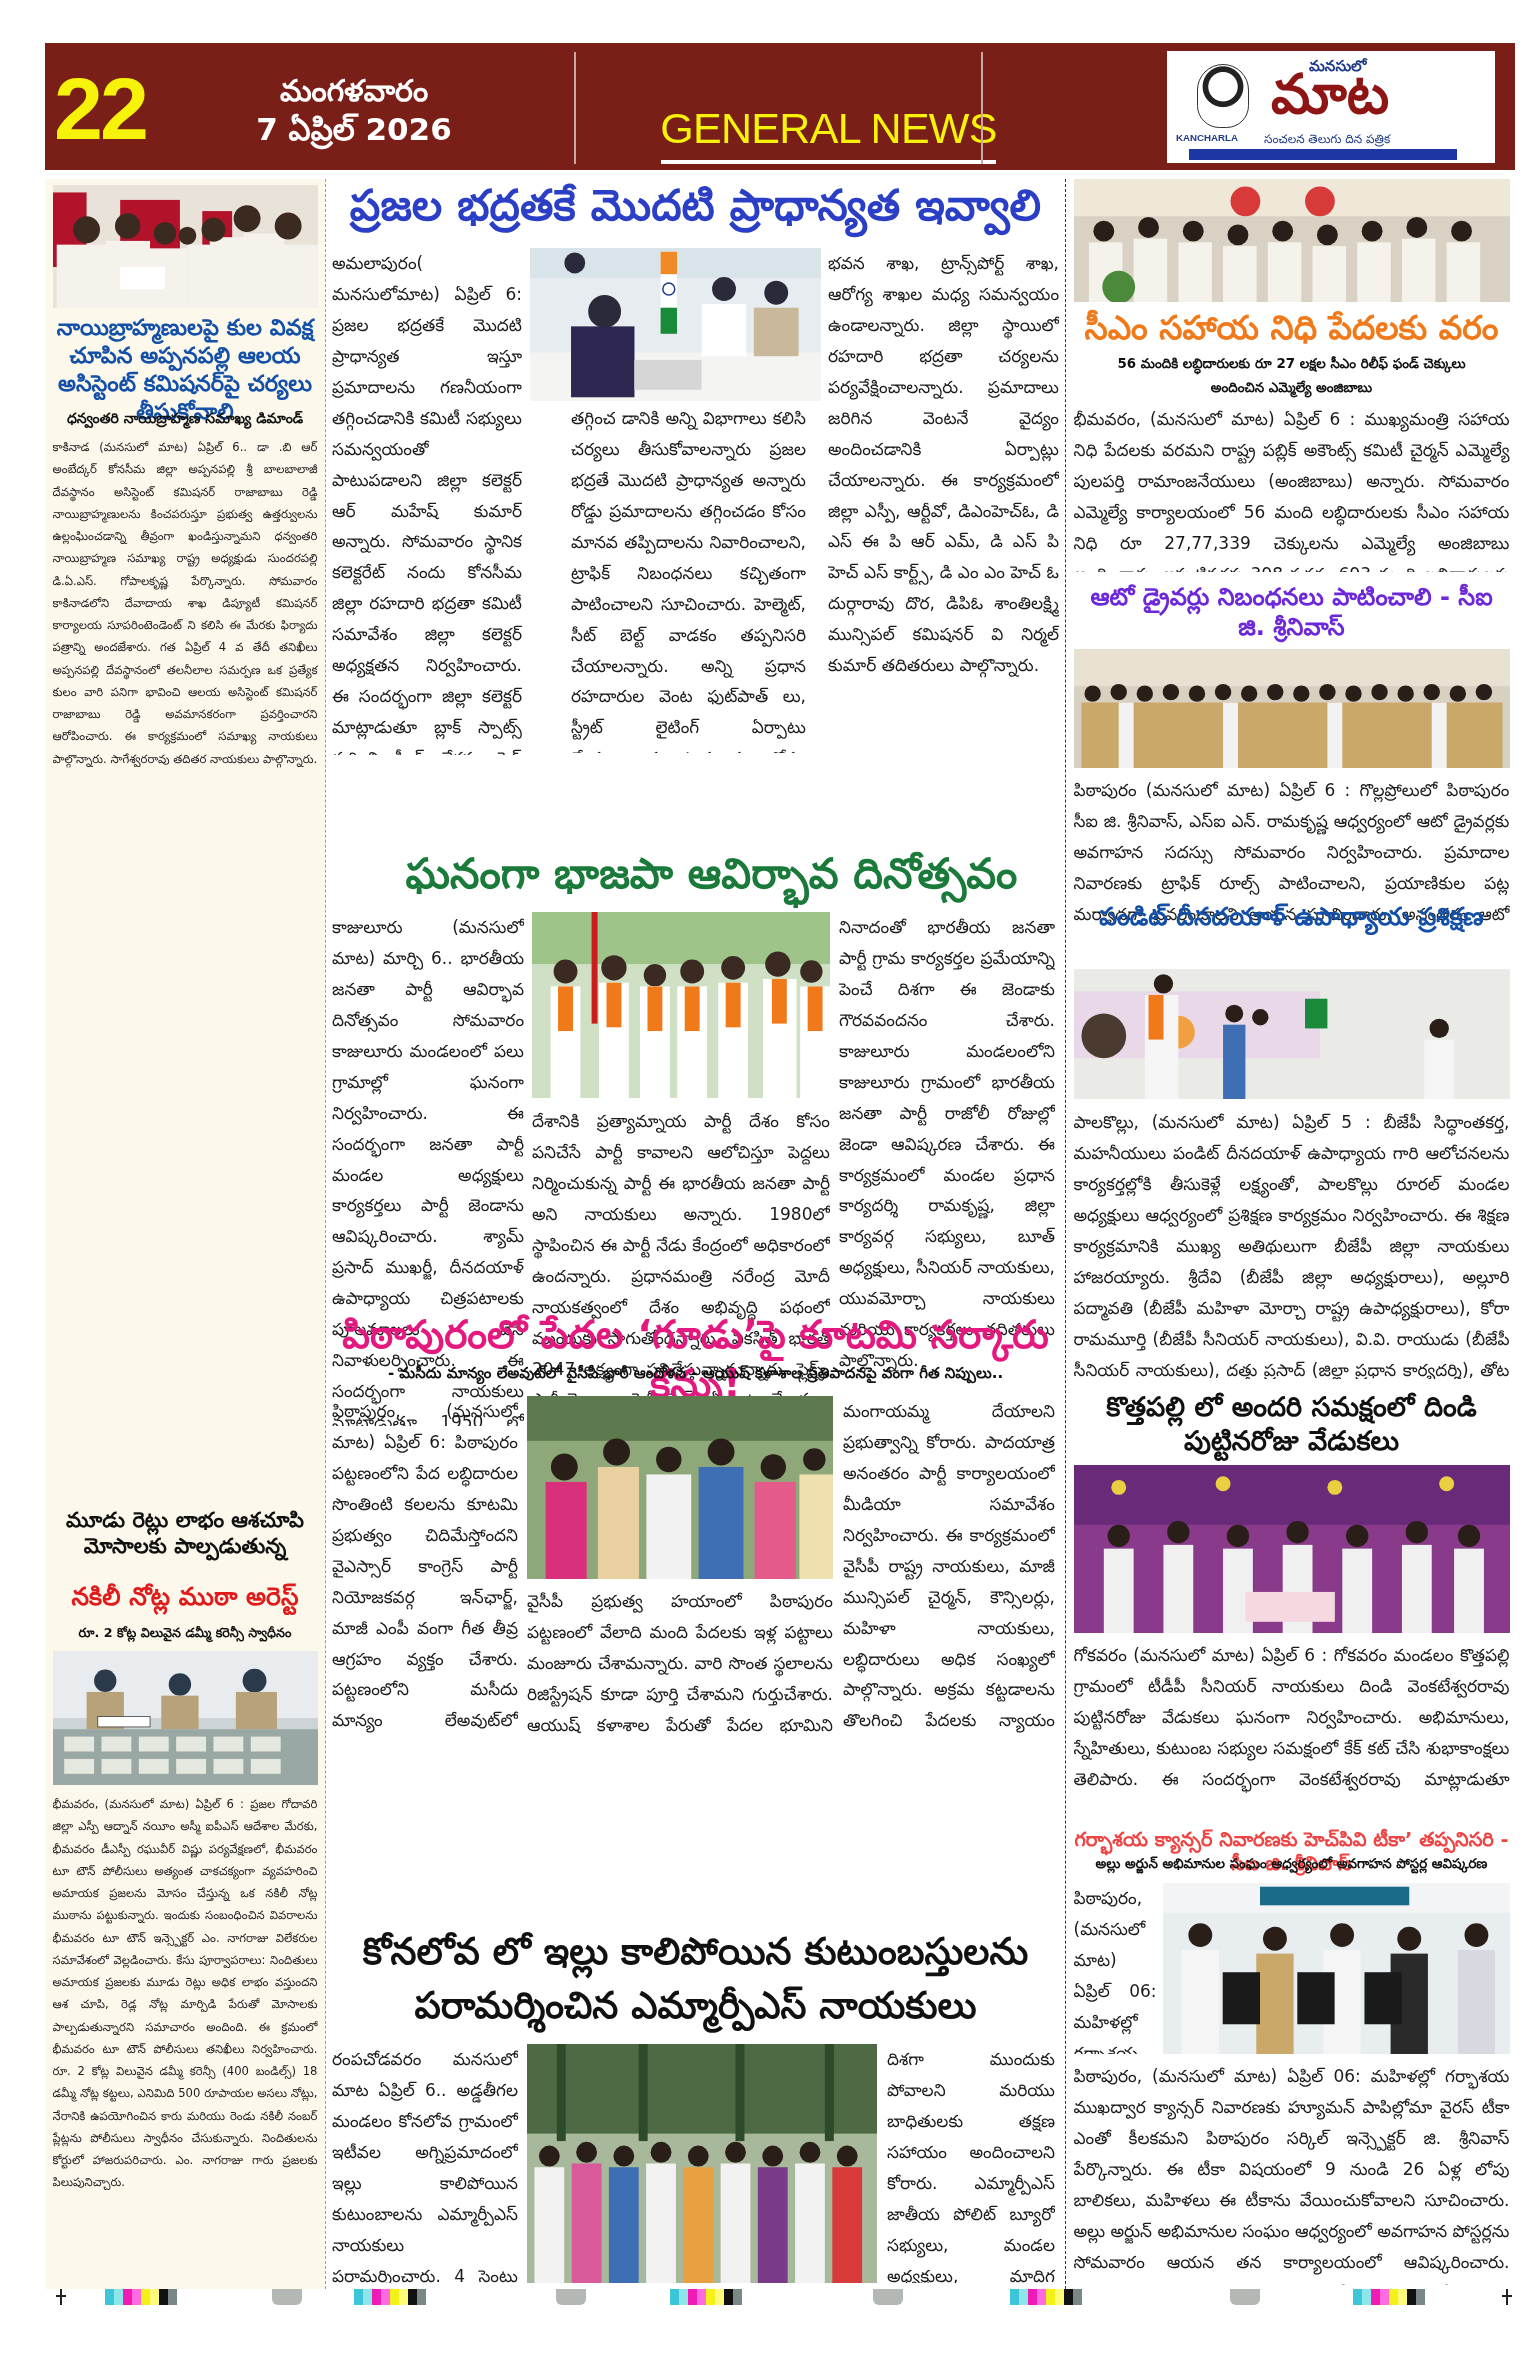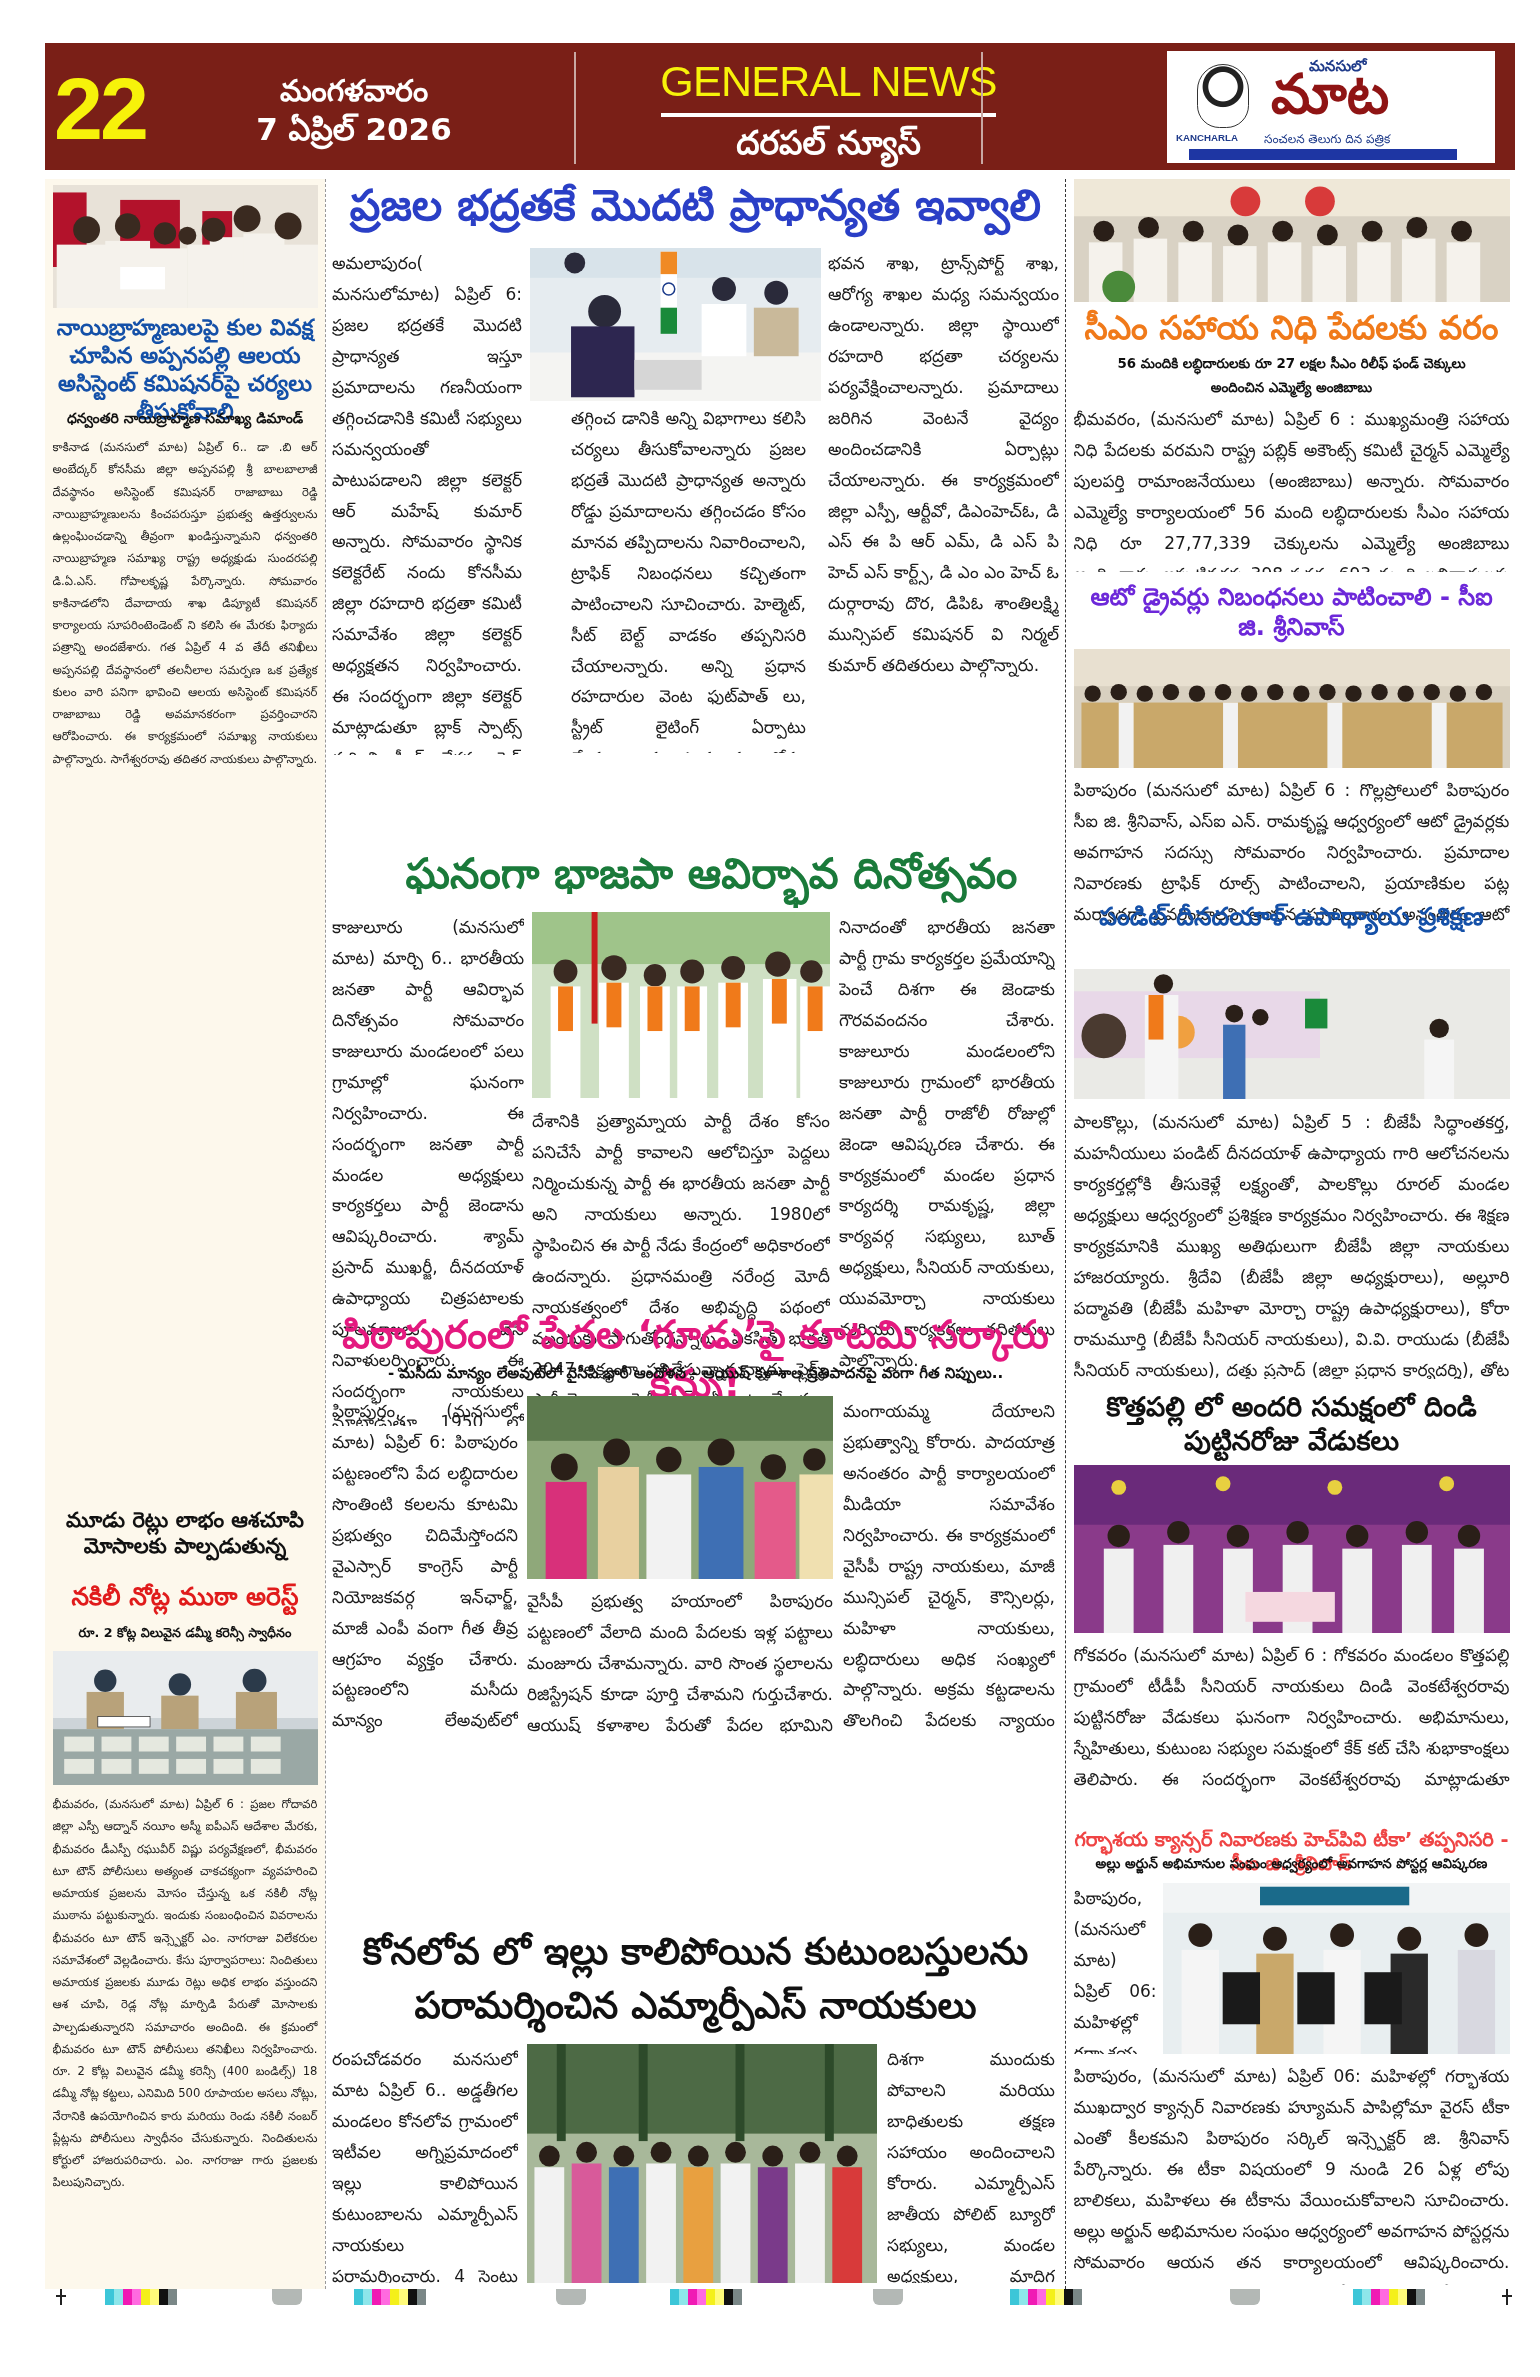--- a/index.html
+++ b/index.html
@@ -7,21 +7,21 @@
   body { font-family: "DejaVu Sans", sans-serif; color: #111; position: relative; }
 
   
   .masthead { position: absolute; left: 45px; top: 43px; width: 1470px; height: 127px; background: #7a1f17; }
   .page-no { position: absolute; left: 9px; top: 22.4px; font-family: "Liberation Sans", sans-serif; font-weight: bold; font-size: 88px; color: #f7f20a; line-height: 1; letter-spacing: -3px; }
   .date-block { position: absolute; left: 201px; top: 30px; color: #fff; text-align: center; width: 216px; }
   .date-day { font-size: 30px; font-weight: bold; line-height: 1.2; }
   .date-full { font-size: 31px; font-weight: bold; line-height: 1.3; }
   .mast-div { position: absolute; top: 9px; width: 1.5px; height: 112px; background: #c9a8a3; }
   .sect-block { position: absolute; left: 582px; top: 15px; width: 403px; text-align: center; }
-  .sect-en { font-family: "Liberation Sans", sans-serif; font-size: 43px; color: #f7f20a; letter-spacing: -0.7px; line-height: 1.1; }
+  .sect-en { font-family: "Liberation Sans", sans-serif; font-size: 43px; color: #f7f20a; letter-spacing: -0.7px; line-height: 1.1; margin-top: 47px; }
   .sect-line { width: 335px; height: 4.5px; background: #fff; margin: 7.5px auto 6px auto; }
   .sect-te { color: #fff; font-size: 33px; font-weight: bold; }
   .logo { position: absolute; left: 1122px; top: 7.5px; width: 328px; height: 112px; background: #fff; }
   .logo-face { position: absolute; left: 30px; top: 13.4px; width: 52px; height: 64px; border-radius: 26px 26px 22.4px 22.4px; background: radial-gradient(circle at 50% 35%, #fff 30%, #222 32%, #222 42%, #fff 44%); border: 1.5px solid #333; }
   .logo-kancharla { position: absolute; left: 9px; top: 81px; font-family: "Liberation Sans", sans-serif; font-weight: bold; font-size: 9.7px; color: #1f3b8a; }
   .logo-small { position: absolute; left: 142px; top: 6px; color: #1f3b8a; font-weight: bold; font-size: 15px; }
   .logo-main { position: absolute; left: 104px; top: 10.4px; color: #8f1414; font-weight: bold; font-size: 55px; line-height: 1.2; }
   .logo-tag { position: absolute; left: 97px; top: 81px; color: #1f3b8a; font-size: 12px; }
   .logo-bar { position: absolute; left: 22.4px; bottom: 3px; width: 268px; height: 10.4px; background: #1e36a3; }
 

